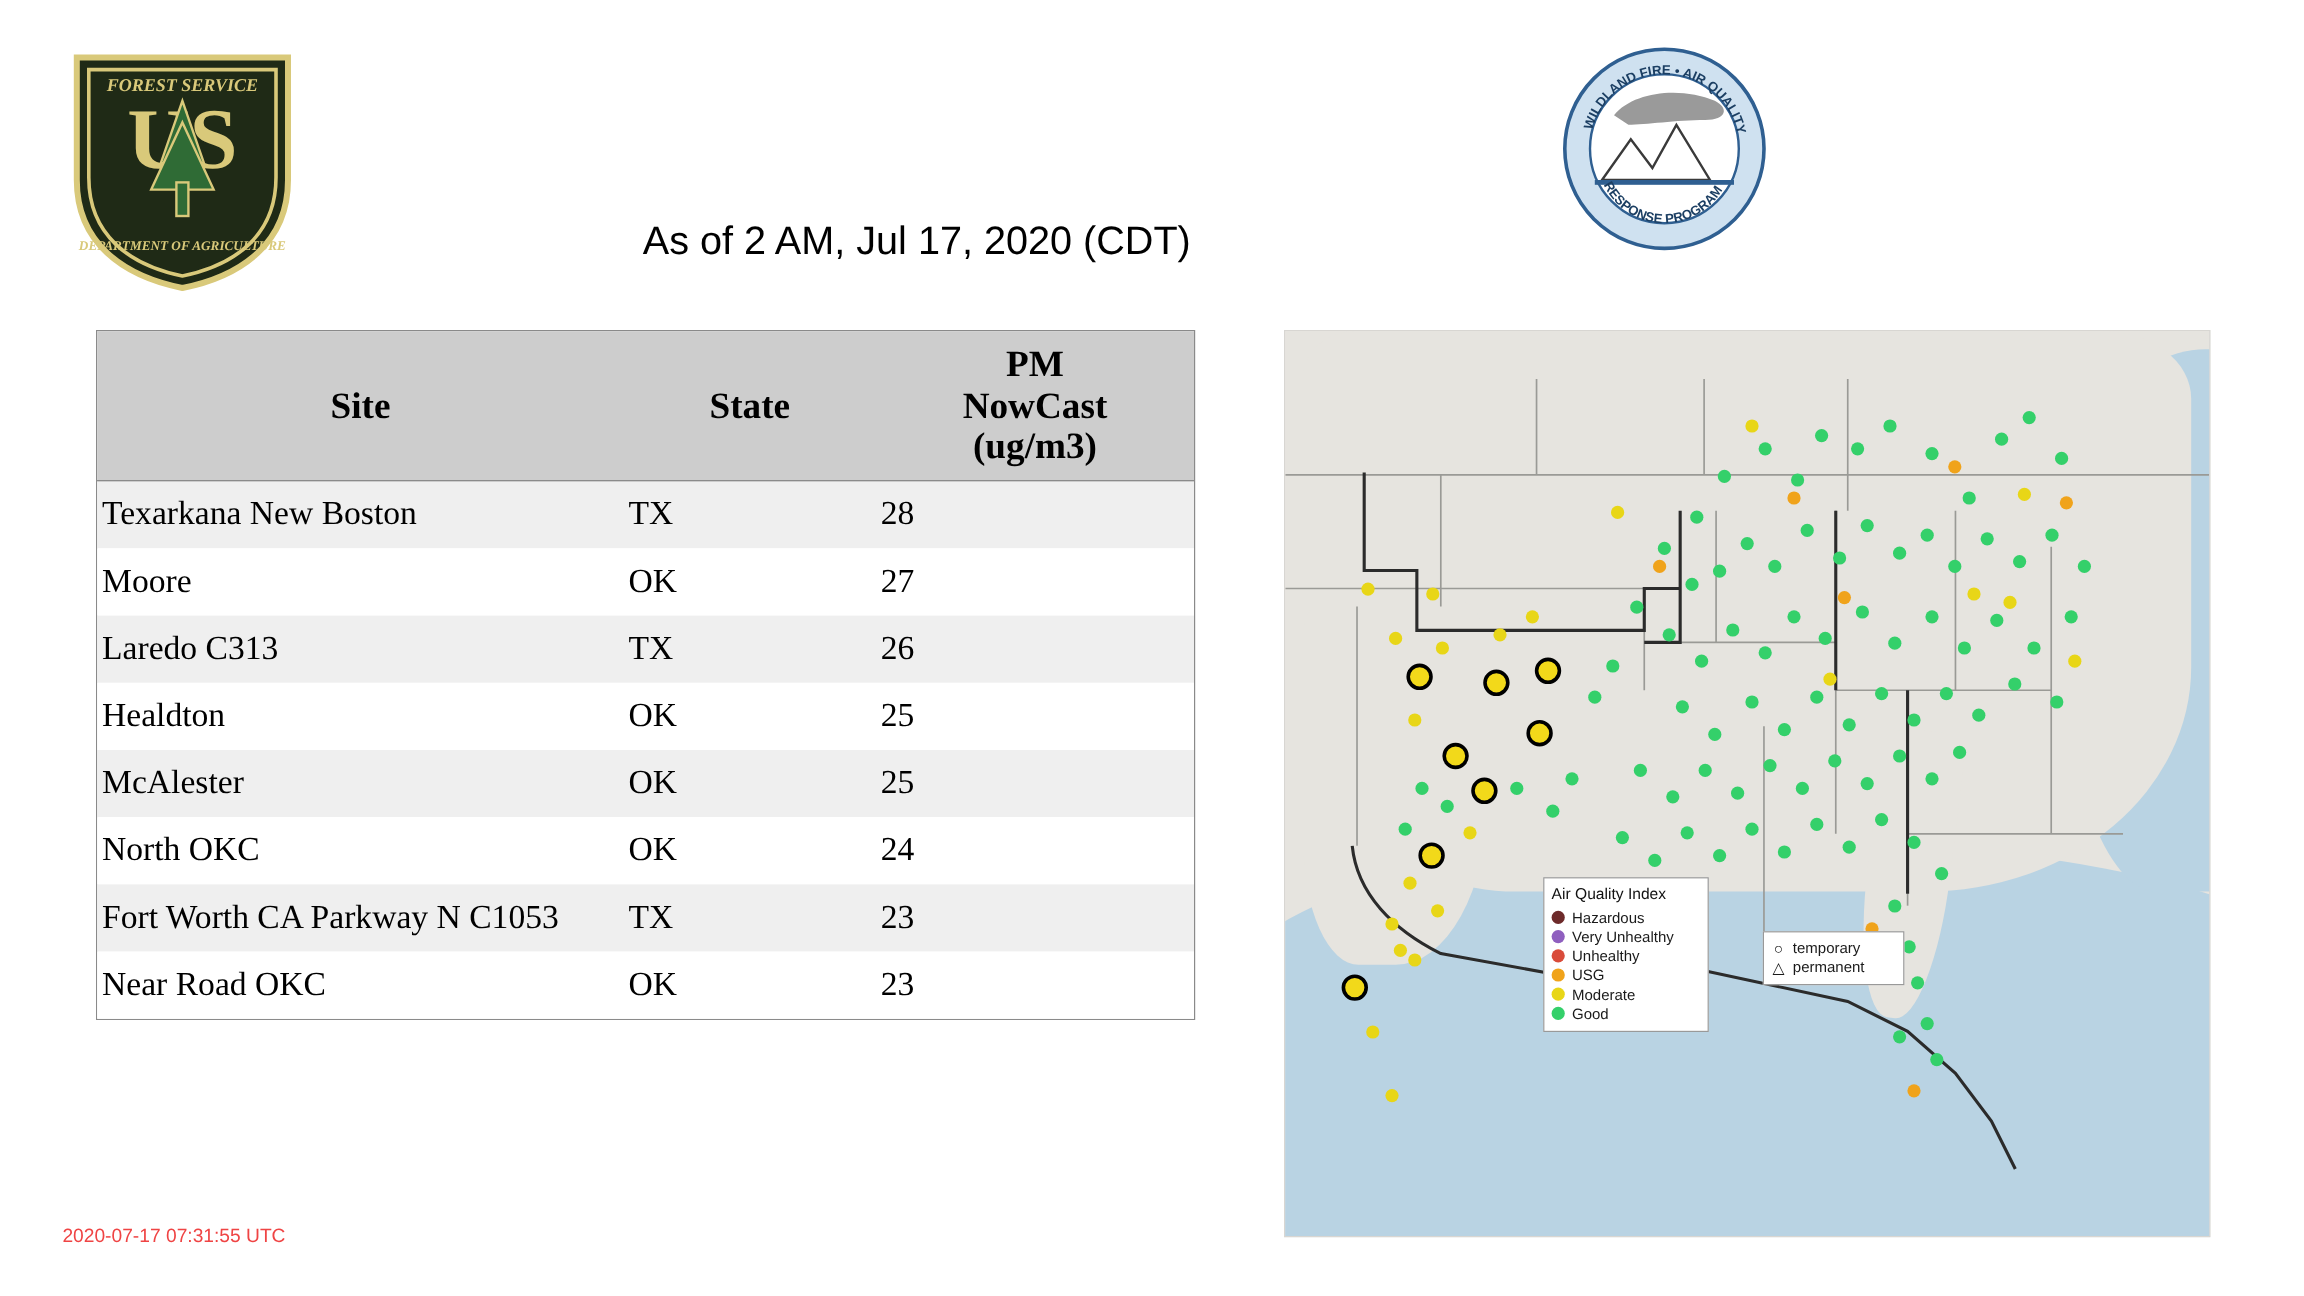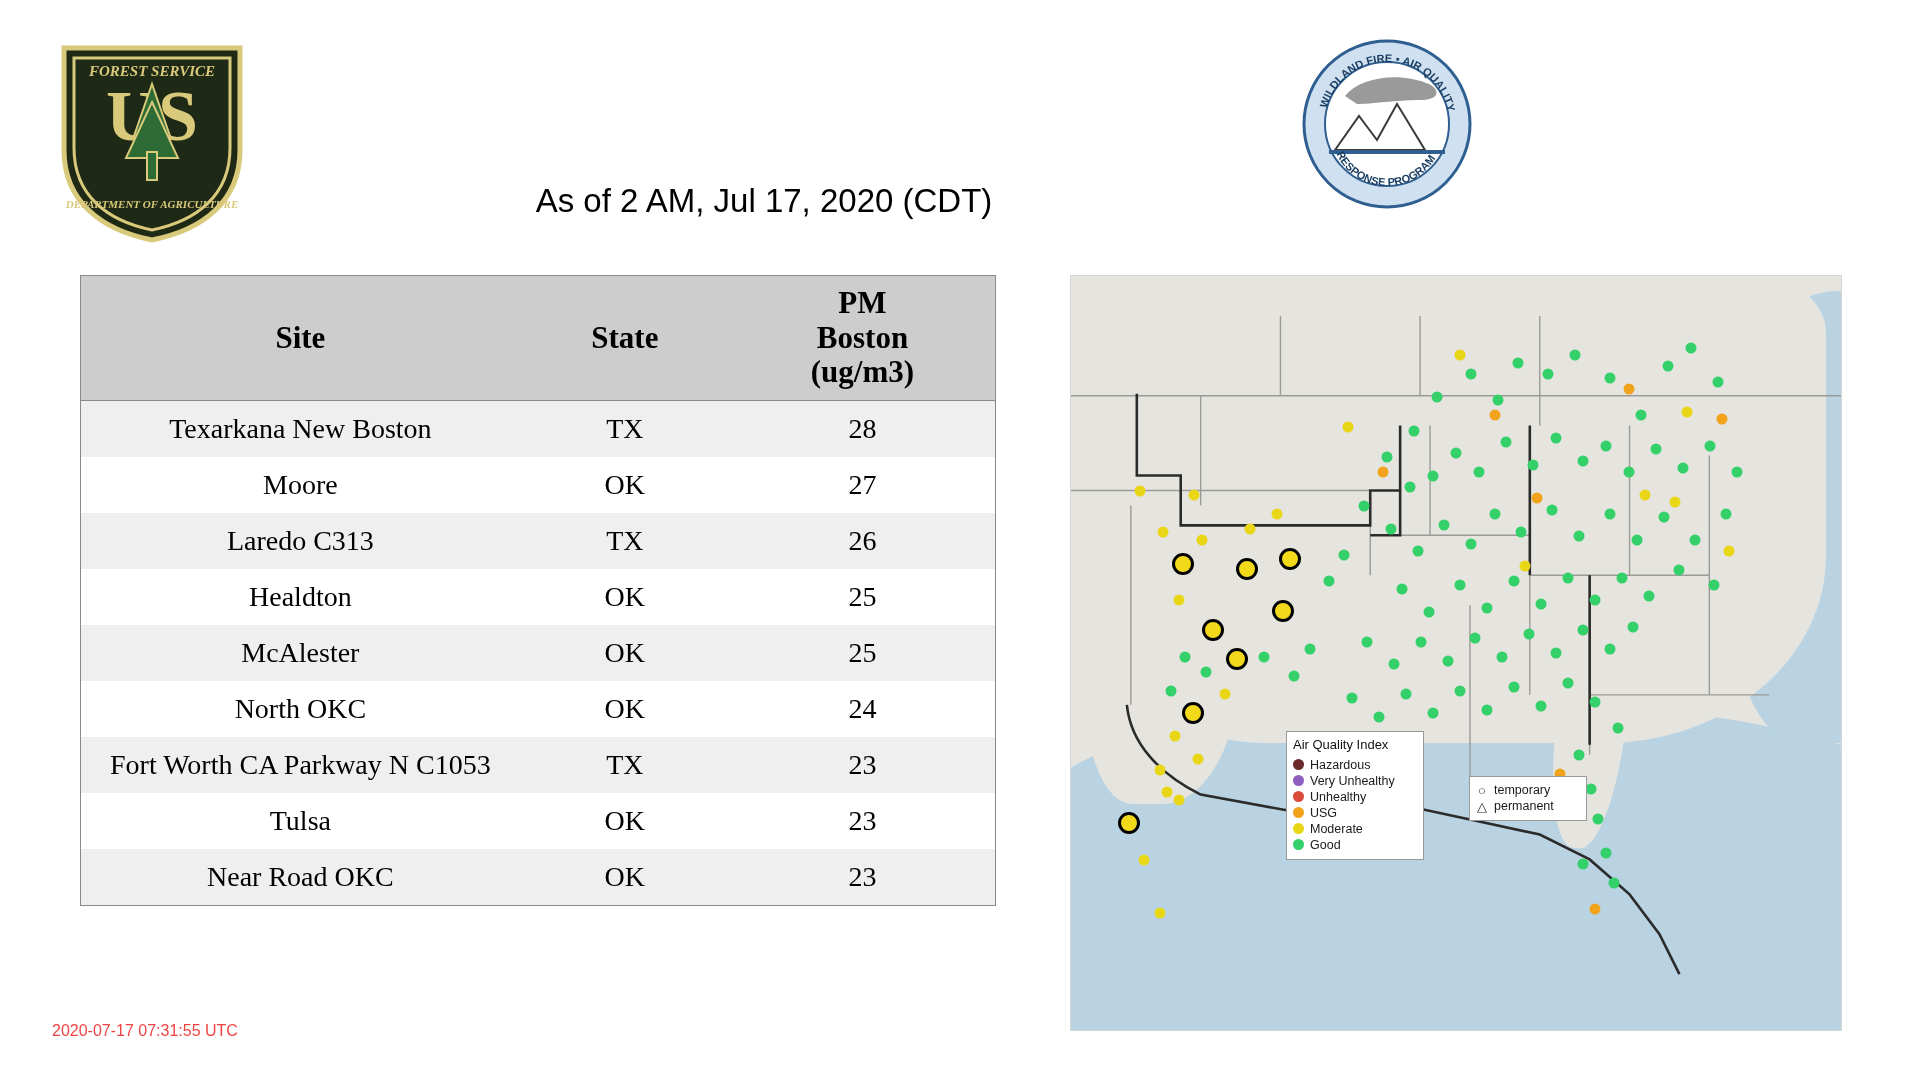--- a/index.html
+++ b/index.html
@@ -66,21 +66,20 @@
     padding: 10px 4px;
     border-bottom: 1px solid #8a8a8a;
     line-height: 1.12;
   }
   table.nowcast thead th.site-col { width: 48%; }
   table.nowcast thead th.state-col { width: 23%; }
   table.nowcast thead th.pm-col { width: 29%; }
   table.nowcast tbody td {
     font-size: 28px;
     color: #000;
-    text-align: center;
     padding: 12px 4px;
     border: none;
   }
   table.nowcast tbody tr:nth-child(odd) { background: #efefef; }
   table.nowcast tbody tr:nth-child(even) { background: #ffffff; }
 
   .timestamp {
     position: absolute;
     left: 52px; top: 1022px;
     font-size: 16px;
@@ -240,21 +239,21 @@
   </div>
 
   <div class="table-wrap">
     <table class="nowcast">
       <thead>
         <tr>
           <th class="site-col">Site</th>
           <th class="state-col">State</th>
           <th class="pm-col">
             <div>PM</div>
-            <div>Boston</div>
+            <div>NowCast</div>
             <div>(ug/m3)</div>
           </th>
         </tr>
       </thead>
       <tbody>
         <tr>
           <td>Texarkana New Boston</td>
           <td>TX</td>
           <td>28</td>
         </tr>
@@ -279,25 +278,20 @@
           <td>25</td>
         </tr>
         <tr>
           <td>North OKC</td>
           <td>OK</td>
           <td>24</td>
         </tr>
         <tr>
           <td>Fort Worth CA Parkway N C1053</td>
           <td>TX</td>
-          <td>23</td>
-        </tr>
-        <tr>
-          <td>Tulsa</td>
-          <td>OK</td>
           <td>23</td>
         </tr>
         <tr>
           <td>Near Road OKC</td>
           <td>OK</td>
           <td>23</td>
         </tr>
       </tbody>
     </table>
   </div>

